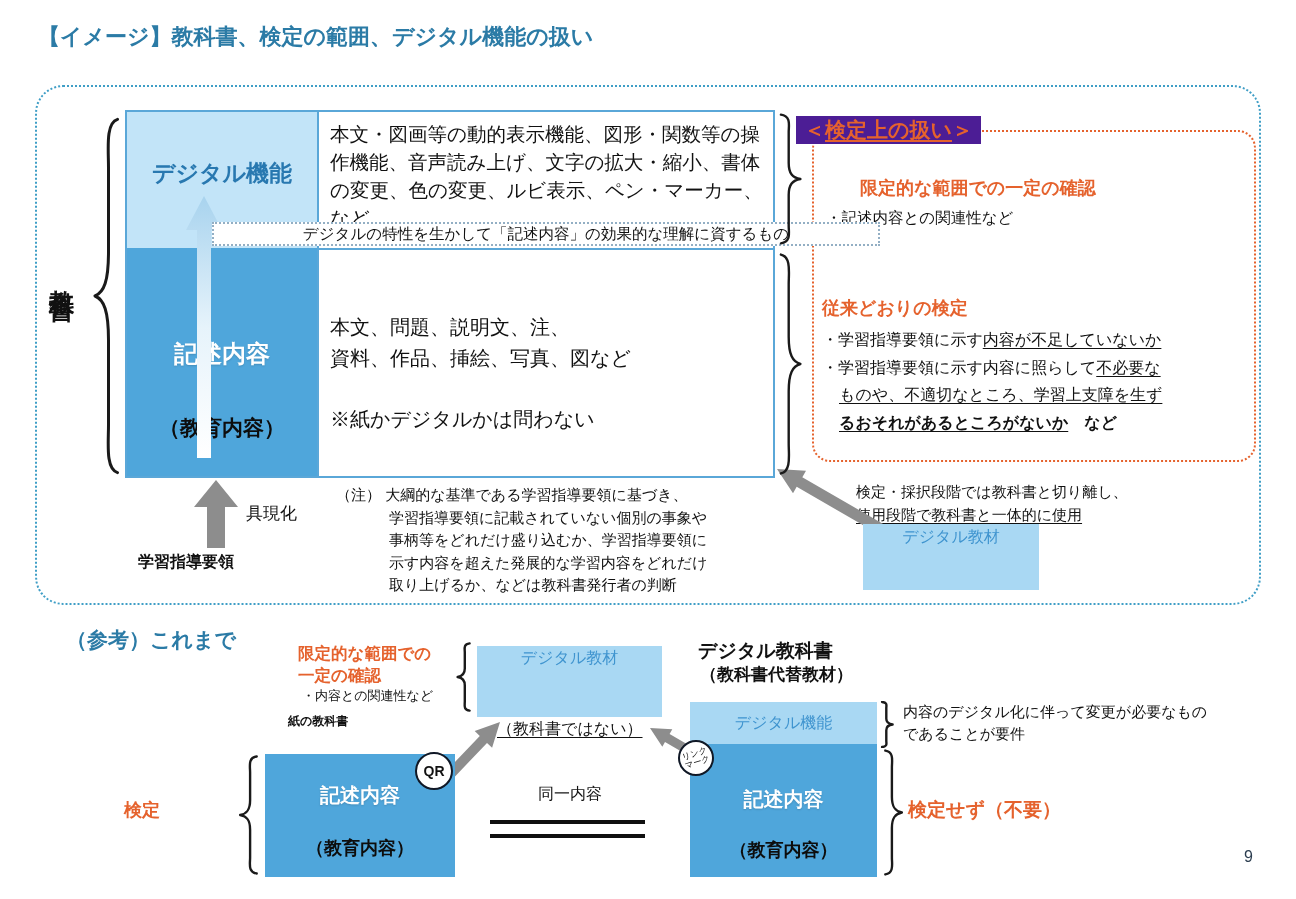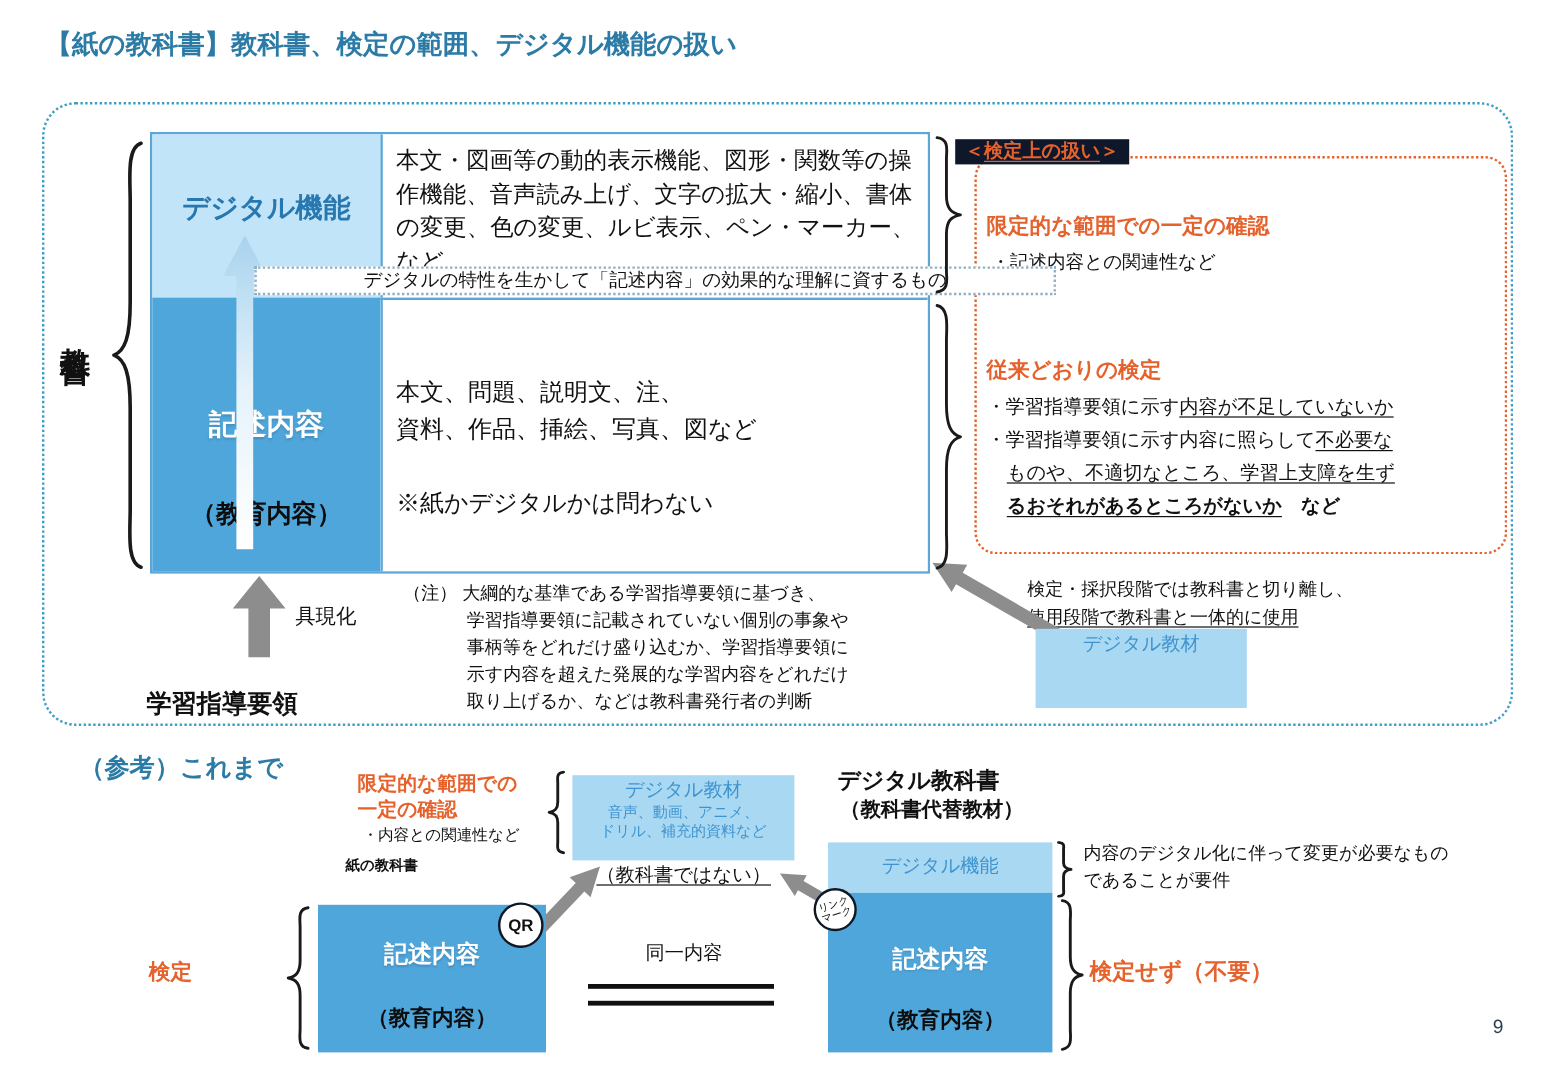--- a/index.html
+++ b/index.html
@@ -19,21 +19,21 @@
               stroke-linecap:round;stroke-linejoin:round;}
   .brace.thick path{stroke-width:3;}
   .badge{border-radius:50%;background:#fff;border:2.5px solid #101826;display:flex;
          align-items:center;justify-content:center;box-sizing:border-box;}
 </style>
 </head>
 <body>
 
 <div class="canvas">
 
-  <div class="abs b accent" style="left:38px;top:22px;font-size:22px;">【紙の教科書】教科書、検定の範囲、デジタル機能の扱い</div>
+  <div class="abs b accent" style="left:38px;top:22px;font-size:22px;">【イメージ】教科書、検定の範囲、デジタル機能の扱い</div>
 
   <div class="abs" style="left:35px;top:85px;width:1226px;height:520px;border:2px dotted #3F9EC6;border-radius:28px;box-sizing:border-box;"></div>
 
   <div class="abs b" style="left:46px;top:270px;font-size:25px;writing-mode:vertical-rl;letter-spacing:3px;">教科書</div>
 
   <svg class="abs brace thick" style="left:92px;top:112px;z-index:4;" width="30" height="368" viewBox="0 0 20 100" preserveAspectRatio="none">
     <path d="M17 2 C9 3 11 10 11 15 L11 38 C11 46 8 49 2 50 C8 51 11 54 11 62 L11 85 C11 90 9 97 17 98"></path>
   </svg>
 
   <div class="abs" style="left:125px;top:110px;width:650px;height:368px;border:2px solid #5AA7D8;box-sizing:border-box;background:#fff;z-index:1;">
@@ -69,38 +69,38 @@
   <div class="abs c" style="left:212px;top:222px;width:668px;height:24px;background:#fff;border:2px dotted #93AFC4;box-sizing:border-box;font-size:15.5px;line-height:20px;z-index:3;">デジタルの特性を生かして「記述内容」の効果的な理解に資するもの</div>
 
   <svg class="abs brace" style="left:777px;top:112px;z-index:4;" width="26" height="134" viewBox="0 0 20 100" preserveAspectRatio="none">
     <path d="M3 2 C11 3 9 10 9 15 L9 38 C9 46 12 49 18 50 C12 51 9 54 9 62 L9 85 C9 90 11 97 3 98"></path>
   </svg>
   <svg class="abs brace" style="left:777px;top:250px;z-index:4;" width="26" height="228" viewBox="0 0 20 100" preserveAspectRatio="none">
     <path d="M3 2 C11 3 9 10 9 15 L9 38 C9 46 12 49 18 50 C12 51 9 54 9 62 L9 85 C9 90 11 97 3 98"></path>
   </svg>
 
   <div class="abs" style="left:812px;top:130px;width:444px;height:332px;border:2px dotted #E5622D;border-radius:18px;box-sizing:border-box;z-index:1;"></div>
-  <div class="abs b orange" style="left:796px;top:116px;font-size:16px;background:#0f172a;padding:0 8px;z-index:2;">
+  <div class="abs b orange" style="left:796px;top:116px;font-size:21px;background:#4c1d95;padding:0 8px;z-index:2;">
     <span>＜</span><span class="u">検定上の扱い</span><span>＞</span>
   </div>
-  <div class="abs b orange" style="left:822px;top:176px;font-size:18px;z-index:2;">限定的な範囲での一定の確認</div>
+  <div class="abs b orange" style="left:860px;top:176px;font-size:18px;z-index:2;">限定的な範囲での一定の確認</div>
   <div class="abs" style="left:826px;top:208px;font-size:15.5px;z-index:2;">・記述内容との関連性など</div>
   <div class="abs b orange" style="left:822px;top:296px;font-size:18px;z-index:2;">従来どおりの検定</div>
   <div class="abs" style="left:822px;top:326px;width:424px;font-size:16px;line-height:27.5px;z-index:2;">
     <div><span>・学習指導要領に示す</span><span class="u">内容が不足していないか</span></div>
     <div><span>・学習指導要領に示す内容に照らして</span><span class="u">不必要な</span></div>
     <div style="padding-left:17px;"><span class="u">ものや、不適切なところ、学習上支障を生ず</span></div>
     <div style="padding-left:17px;font-weight:bold;"><span class="u">るおそれがあるところがないか</span><span>　など</span></div>
   </div>
 
   <svg class="abs" style="left:194px;top:480px;z-index:2;" width="44" height="68" viewBox="0 0 44 68">
     <polygon points="22,0 44,27 31,27 31,68 13,68 13,27 0,27" fill="#8D8D8D"></polygon>
   </svg>
   <div class="abs" style="left:246px;top:502px;font-size:17px;">具現化</div>
-  <div class="abs b" style="left:122px;top:552px;font-size:21px;margin-top:20px;">学習指導要領</div>
+  <div class="abs b" style="left:138px;top:552px;font-size:16px;">学習指導要領</div>
   <div class="abs pre" style="left:336px;top:484px;width:460px;font-size:15px;line-height:22.5px;padding-left:53px;text-indent:-53px;box-sizing:border-box;">（注） 大綱的な基準である学習指導要領に基づき、
 学習指導要領に記載されていない個別の事象や
 事柄等をどれだけ盛り込むか、学習指導要領に
 示す内容を超えた発展的な学習内容をどれだけ
 取り上げるか、などは教科書発行者の判断</div>
 
   <div class="abs" style="left:856px;top:480px;font-size:15px;line-height:23px;z-index:2;">
     <div>検定・採択段階では教科書と切り離し、</div>
     <div class="u">使用段階で教科書と一体的に使用</div>
   </div>
@@ -116,22 +116,20 @@
   <div class="abs b orange pre" style="left:298px;top:642px;font-size:16.5px;line-height:22px;">限定的な範囲での
 一定の確認</div>
   <div class="abs" style="left:302px;top:687px;font-size:13px;">・内容との関連性など</div>
 
   <svg class="abs brace" style="left:456px;top:642px;" width="16" height="70" viewBox="0 0 20 100" preserveAspectRatio="none">
     <path d="M17 2 C9 3 11 10 11 15 L11 38 C11 46 8 49 2 50 C8 51 11 54 11 62 L11 85 C11 90 9 97 17 98"></path>
   </svg>
 
   <div class="abs c" style="left:477px;top:646px;width:185px;height:71px;background:#A9D8F3;z-index:3;">
     <div class="lblblue" style="font-size:16px;margin-top:2px;">デジタル教材</div>
-    <div class="pre lblblue" style="font-size:12.5px;line-height:16px;">音声、動画、アニメ、
-ドリル、補充的資料など</div>
   </div>
   <div class="abs u" style="left:497px;top:719px;font-size:16px;z-index:5;">（教科書ではない）</div>
 
   <div class="abs b" style="left:288px;top:713px;font-size:12px;">紙の教科書</div>
   <div class="abs b" style="left:698px;top:638px;font-size:19px;">デジタル教科書</div>
   <div class="abs b" style="left:700px;top:663px;font-size:17px;">（教科書代替教材）</div>
 
   <svg class="abs brace" style="left:238px;top:754px;" width="22" height="122" viewBox="0 0 20 100" preserveAspectRatio="none">
     <path d="M17 2 C9 3 11 10 11 15 L11 38 C11 46 8 49 2 50 C8 51 11 54 11 62 L11 85 C11 90 9 97 17 98"></path>
   </svg>

